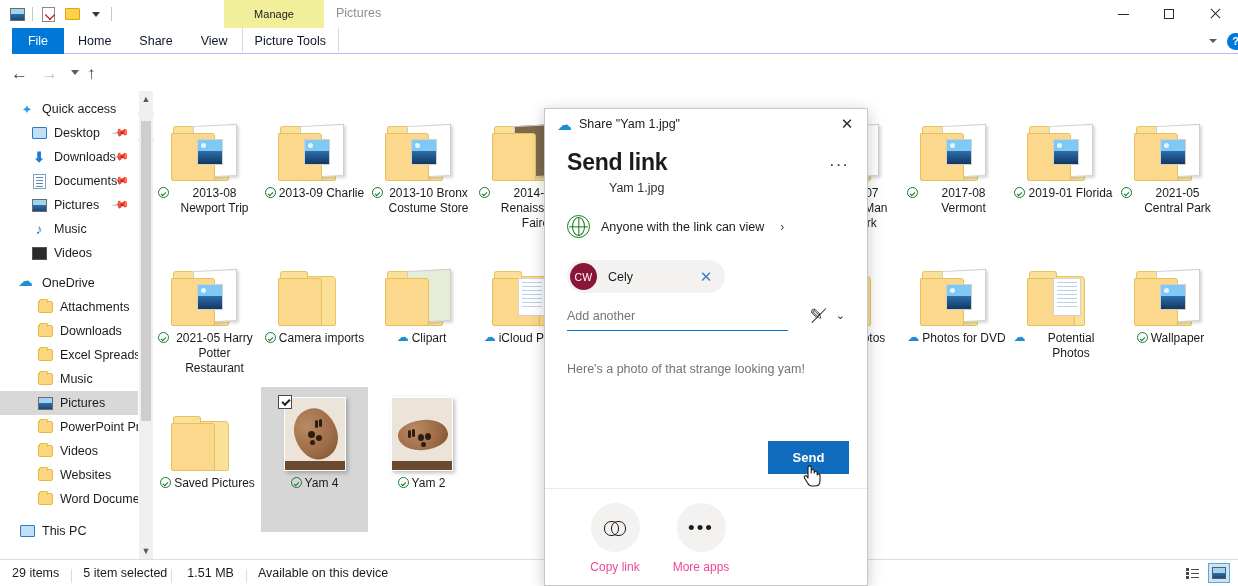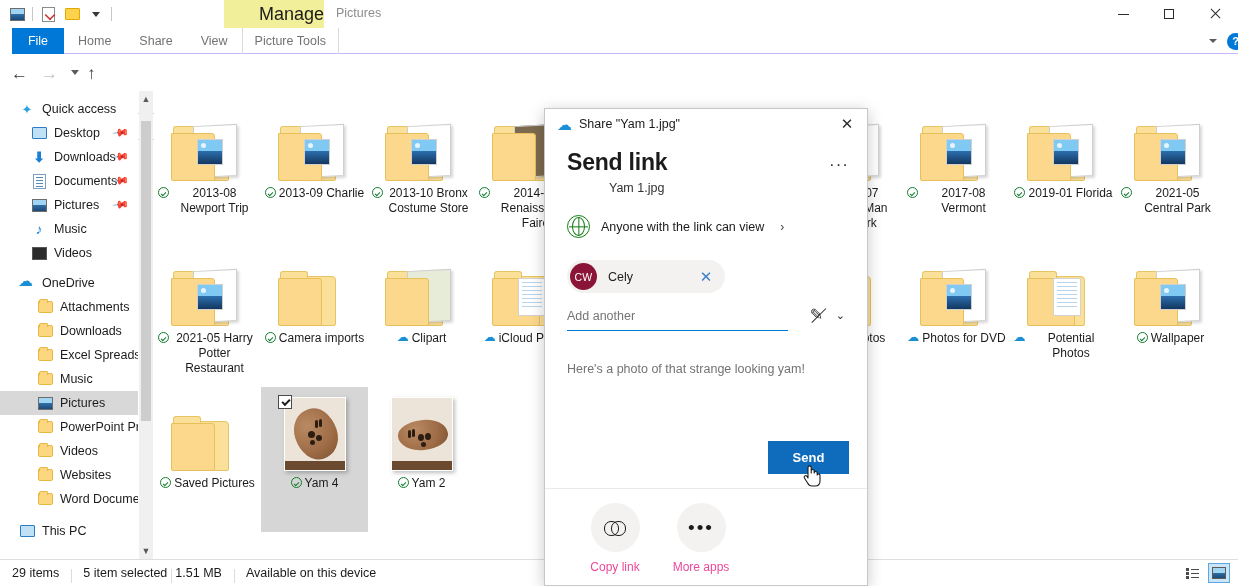--- a/index.html
+++ b/index.html
@@ -19,36 +19,36 @@
   .qat .sep { width:1px; height:14px; background:#c8c8c8; }
   .qat-ico { width:18px; height:18px; display:flex; align-items:center; justify-content:center; }
   .mini-pic { width:15px;height:13px;border:1px solid #6c6c6c;background:linear-gradient(#9fd4f2 45%,#2f6fa8 46%,#1b4a78); position:relative;}
   .mini-doc { width:13px;height:15px;border:1px solid #8a8a8a;background:#fff; position:relative;}
   .mini-doc:after{content:"";position:absolute;left:2px;top:2px;width:8px;height:8px;
      border-right:2px solid #c9302c;border-bottom:2px solid #c9302c;transform:rotate(45deg) scale(.75);}
   .mini-folder { width:15px;height:12px;background:#ffd24d;border:1px solid #e0a800;border-radius:1px;}
   .caret-dn { width:0;height:0;border-left:4px solid transparent;border-right:4px solid transparent;border-top:5px solid #3a3a3a;}
 
   .pt-tabgroup { position:absolute; left:224px; top:0; width:100px; height:28px; background:#f2ef9a;
-     display:flex; align-items:center; justify-content:flex-end; font-size:18px; color:#1b1b1b;}
+     display:flex; align-items:center; justify-content:center; font-size:11px; color:#1b1b1b;}
   .win-title { position:absolute; left:336px; top:6px; font-size:12.5px; color:#8d8d8d; }
 
   .wbtns { position:absolute; right:0; top:0; height:28px; display:flex; }
   .wbtn { width:46px; height:28px; display:flex; align-items:center; justify-content:center; }
   .wb-min { width:11px; height:1px; background:#2b2b2b; }
   .wb-max { width:10px; height:10px; border:1px solid #2b2b2b; }
   .wb-close { position:relative; width:12px; height:12px; }
   .wb-close:before,.wb-close:after{content:"";position:absolute;left:0;top:5px;width:13px;height:1px;background:#2b2b2b;}
   .wb-close:before{transform:rotate(45deg);} .wb-close:after{transform:rotate(-45deg);}
 
   
   .ribbon { position:absolute; left:12px; top:28px; width:1238px; height:26px; background:#ffffff;
             border-bottom:1px solid #c4b5fd; }
   .tabs { position:absolute; left:0; top:0; display:flex; height:26px; align-items:stretch; }
-  .tab { display:flex;align-items:center;justify-content:center;padding:0 14px; font-size:12.5px; color:#737373; cursor:default;}
+  .tab { display:flex;align-items:center;justify-content:center;padding:0 14px; font-size:12.5px; color:#0f172a; cursor:default;}
   .tab.file { background:#0078d7; color:#fff; width:52px; padding:0; }
   .tab-pt { border-left:1px solid #dadada; border-right:1px solid #dadada; padding:0 12px; }
   .ribbon-right { position:absolute; right:6px; top:0; height:26px; display:flex; align-items:center; gap:10px;}
   .chev-sm { width:0;height:0;border-left:4px solid transparent;border-right:4px solid transparent;border-top:4px solid #5c5c5c;}
   .help-btn { width:17px;height:17px;border-radius:50%;background:#0078d7;color:#fff;font-size:11px;font-weight:bold;
      display:flex;align-items:center;justify-content:center;}
 
   
   .addrbar { position:absolute; left:0; top:55px; width:1238px; height:34px; background:#fff;}
   .navbtn { position:absolute; top:5px; width:26px;height:24px; display:flex;align-items:center;justify-content:center;
@@ -799,21 +799,21 @@
             <span class="txt">Yam 2</span>
           </div>
       </div>
 
     </div>
   </div>
 
   <div class="statusbar">
     <div class="st-item">29 items</div>
     <div class="st-item" style="padding-right:4px">5 item selected</div>
-    <div class="st-item" style="padding-left:4px">1.51 MB</div>
+    <div class="st-item" style="padding-left:16px">1.51 MB</div>
     <div class="st-item">Available on this device</div>
     <div class="viewbtns">
       <div class="vbtn">
         <span class="vi-list">
             <i></i>
             <i></i>
             <i></i>
           </span>
       </div>
       <div class="vbtn active">

